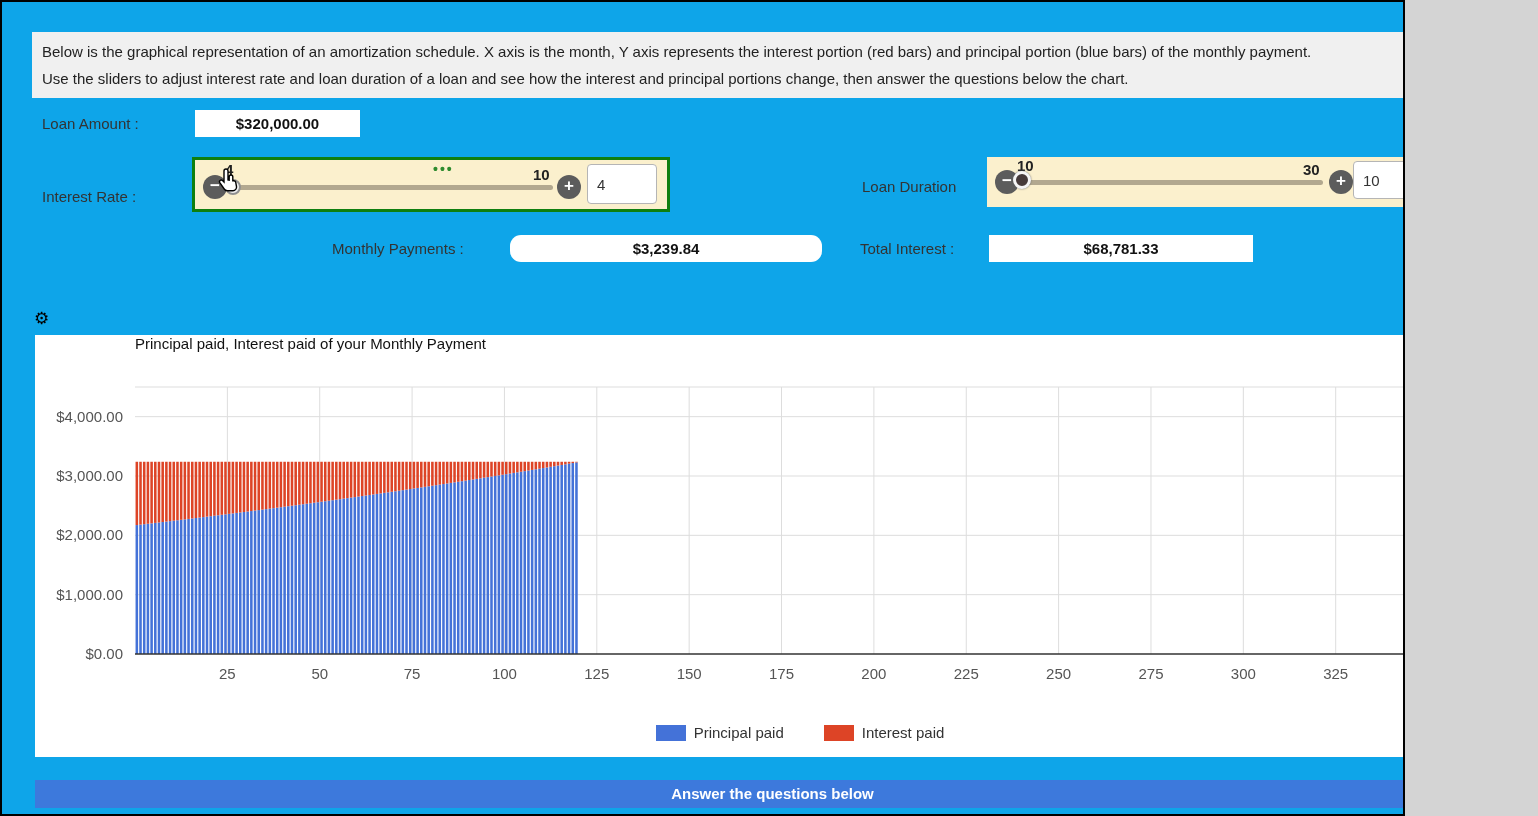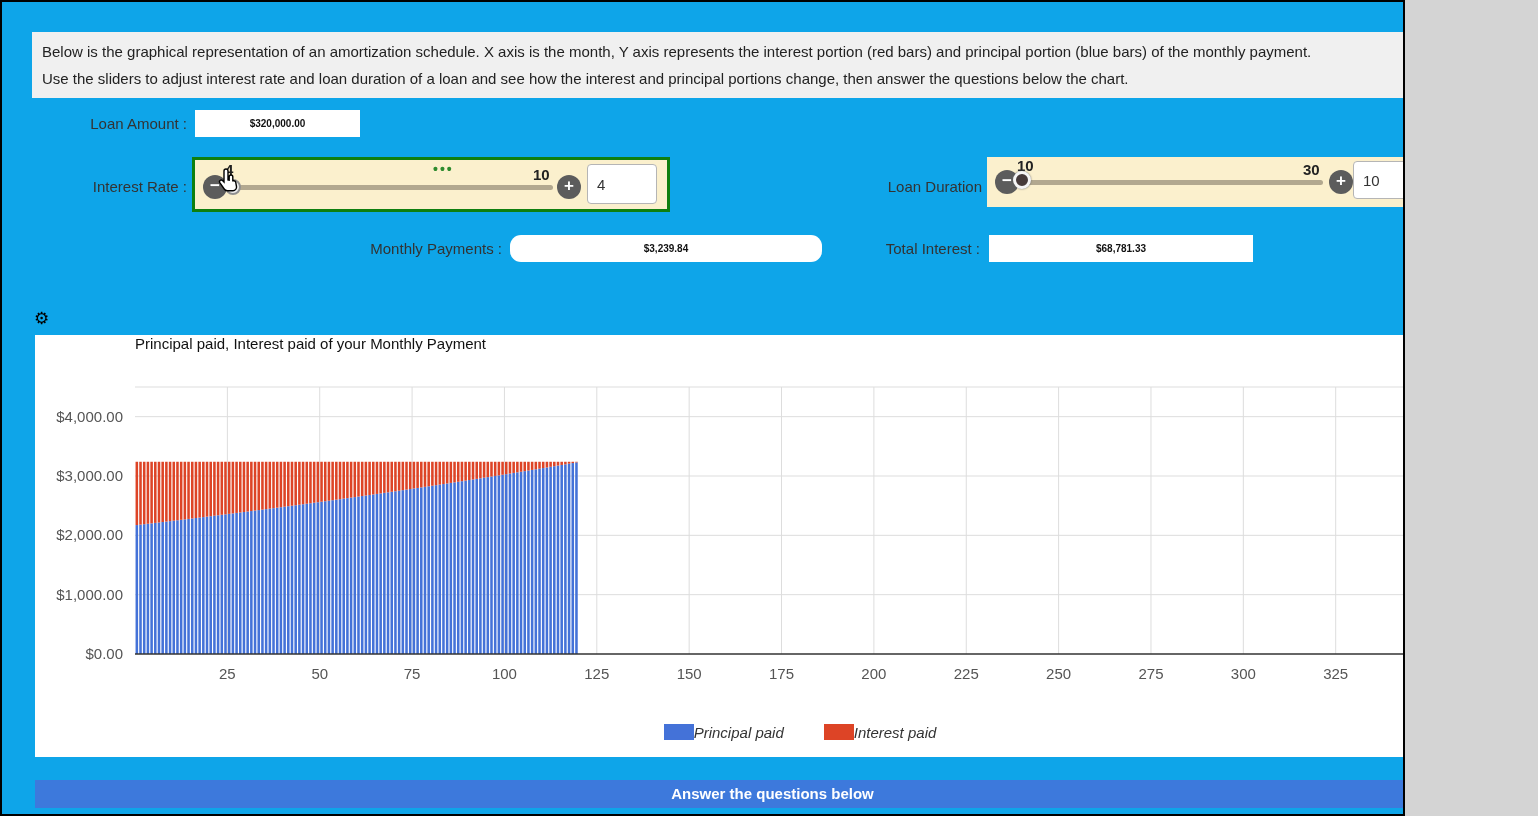--- a/index.html
+++ b/index.html
@@ -3,63 +3,63 @@
 <meta charset="utf-8">
 <style>
   * { margin:0; padding:0; box-sizing:border-box; }
   html,body { width:1538px; height:816px; }
   body { font-family:"Liberation Sans", sans-serif; background:#d4d4d4; }
   .page { position:relative; width:1405px; height:816px; background:#0ea5e9; border:2px solid #000; overflow:hidden; }
 
   .instructions { position:absolute; left:30px; top:30px; width:1500px; background:#f0f0f0; color:#222; font-size:15px; padding:6px 10px; }
   .instructions div { line-height:27px; }
 
-  .field-label { position:absolute; color:#333; font-size:15px; text-align:right; }
-  .value-box { position:absolute; background:#fff; text-align:center; font-weight:bold; font-size:10px; color:#111; }
+  .field-label { position:absolute; color:#333; font-size:15px; }
+  .value-box { position:absolute; background:#fff; text-align:center; font-weight:bold; font-size:15px; color:#111; }
 
   .slider-panel { position:absolute; background:#fbf0cd; }
   .slider-panel.active { border:3px solid #0f7f0f; }
   .circle-btn { position:absolute; width:24px; height:24px; border-radius:50%; background:#5c5c5c; color:#fff; font-size:17px; font-weight:bold; text-align:center; line-height:22px; cursor:pointer; }
   .track { position:absolute; height:5px; border-radius:3px; background:#b2a88f; }
   .thumb { position:absolute; border-radius:50%; }
   .thumb.light { width:16px; height:16px; background:#f2f2f2; border:2px solid #909090; }
   .thumb.dark { width:18px; height:18px; background:#463a3a; border:3px solid #f5f5f5; box-shadow:0 0 2px #666; }
   .thumb-val { position:absolute; font-size:15px; font-weight:bold; color:#222; }
   .max-val { position:absolute; font-size:15px; font-weight:bold; color:#222; }
   .dots { position:absolute; color:#2e8b2e; font-size:14px; font-weight:bold; letter-spacing:2px; }
   .num-input { position:absolute; background:#fff; border:1px solid #b5b5b5; border-radius:4px; font-size:15px; color:#333; padding-left:9px; font-family:"Liberation Sans", sans-serif; }
 
   .chart-note { position:absolute; left:0; top:287px; width:100%; text-align:center; color:#222; font-size:15px; }
   .gear { position:absolute; left:32px; top:308px; font-size:17px; color:#000; cursor:pointer; line-height:1; }
 
   .chart-container { position:absolute; left:33px; top:333px; width:1482px; height:422px; background:#fff; }
   .chart-title { position:absolute; left:100px; top:0; font-size:15px; font-weight:normal; color:#111; }
   .chart-xlabel { position:absolute; left:100px; top:359px; width:1330px; text-align:center; font-size:15px; font-style:italic; color:#333; }
   .chart-legend { position:absolute; left:100px; top:389px; width:1330px; display:flex; justify-content:center; gap:40px; align-items:center; }
-  .legend-item { display:flex; align-items:flex-start; font-size:15px; color:#333;font-style:italic; }
+  .legend-item { display:flex; align-items:center; gap:8px; font-size:15px; color:#333; }
   .legend-swatch { width:30px; height:16px; display:inline-block; }
 
   .answer-bar { position:absolute; left:33px; top:778px; width:1475px; height:28px; background:#3d79dc; color:#fff; font-size:15px; font-weight:bold; text-align:center; line-height:28px; cursor:pointer; }
 
   .cursor-hand { position:absolute; z-index:5; }
 </style>
 </head>
 <body>
 
 <div class="page">
 
   <div class="instructions">
     <div>Below is the graphical representation of an amortization schedule. X axis is the month, Y axis represents the interest portion (red bars) and principal portion (blue bars) of the monthly payment.</div>
     <div>Use the sliders to adjust interest rate and loan duration of a loan and see how the interest and principal portions change, then answer the questions below the chart.</div>
   </div>
 
   <div class="field-label" style="left:40px; top:113px; width:145px;">Loan Amount :</div>
   <div class="value-box" style="left:193px; top:108px; width:165px; height:27px; line-height:27px;">$320,000.00</div>
 
-  <div class="field-label" style="left:40px; top:176px; width:145px;">Interest Rate :</div>
+  <div class="field-label" style="left:40px; top:186px; width:145px;">Interest Rate :</div>
   <div class="slider-panel active" style="left:190px; top:155px; width:478px; height:55px;">
     <div class="circle-btn" style="left:8px; top:15px;"><span>−</span></div>
     <div class="thumb-val" style="left:30px; top:1px;">4</div>
     <div class="track" style="left:40px; top:25px; width:318px;"></div>
     <div class="thumb light" style="left:30px; top:19px;"></div>
     <div class="cursor-hand" style="left:22px; top:7px;">
       <svg width="26" height="30" viewBox="0 0 26 30">
           <path d="M9 2c1.1 0 2 .9 2 2v9l1.2.2V9.8c0-1 .8-1.8 1.8-1.8s1.8.8 1.8 1.8v4l1-.1c.9 0 1.7.6 1.9 1.5l.8 4.3c.4 2.2-1.3 4.2-3.5 4.2h-5.6c-1.3 0-2.5-.6-3.2-1.7l-4.4-6.3c-.5-.8-.3-1.9.5-2.4.7-.5 1.6-.4 2.2.2L7 15V4c0-1.1.9-2 2-2z" fill="#ffffff" stroke="#000000" stroke-width="1.4"></path>
         </svg>
     </div>

